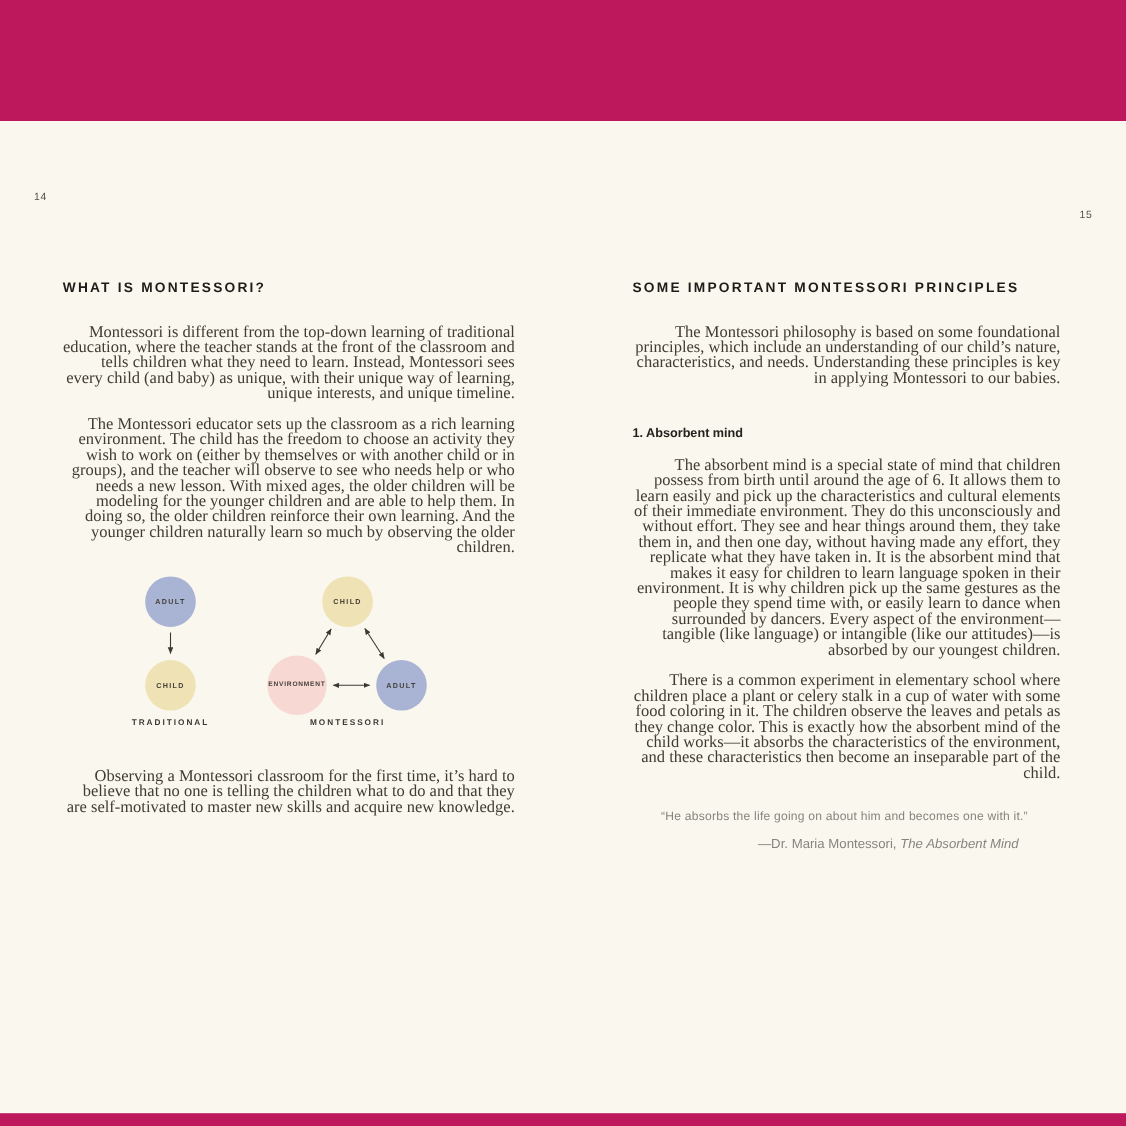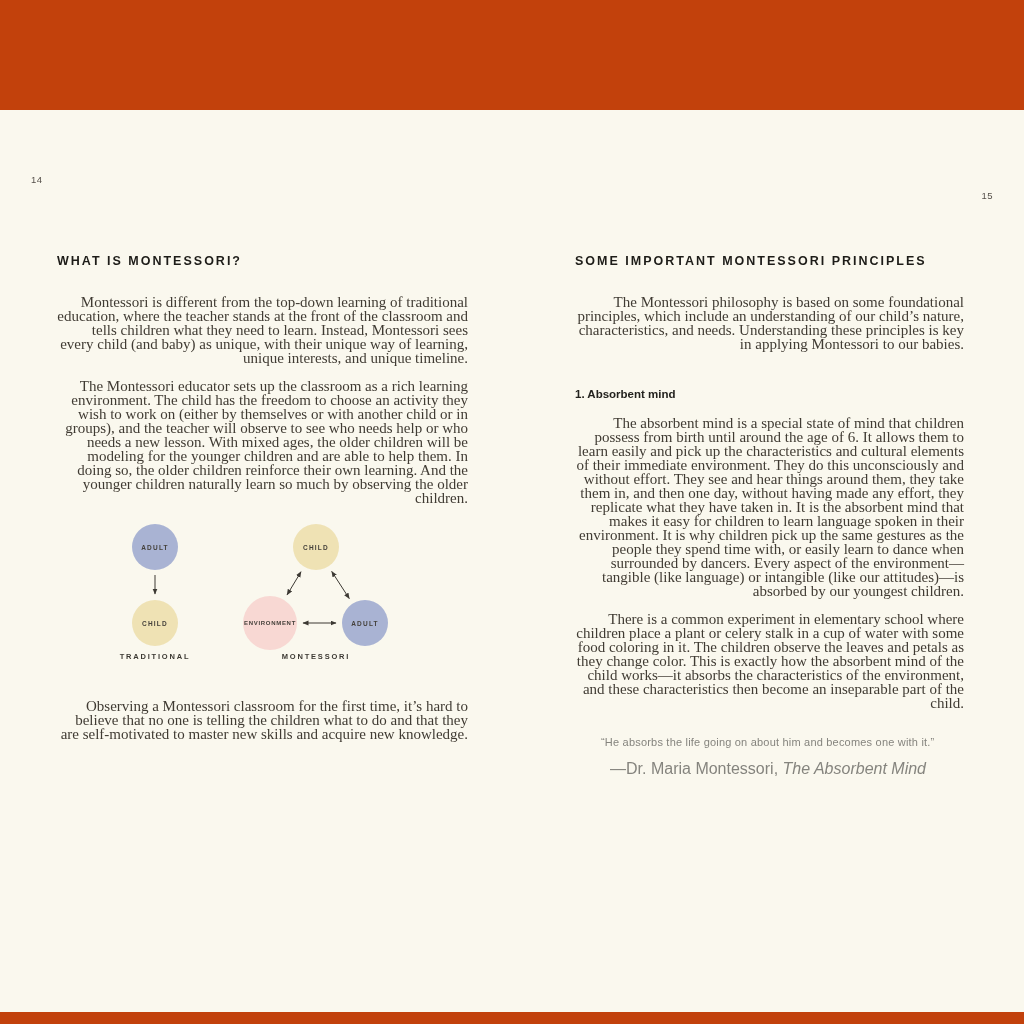--- a/index.html
+++ b/index.html
@@ -1,19 +1,19 @@
 <!DOCTYPE html>
 <html><head>
 <meta charset="utf-8">
 <style>
   * { margin:0; padding:0; box-sizing:border-box; }
   html,body { background:#ffffff; }
   .canvas {
     position:relative; width:1024px; height:1024px;
-    background:#c2410c; overflow:hidden;
+    background:#be185d; overflow:hidden;
     font-family:"Liberation Serif", serif;
     color:#403b33;
   }
   .spread {
     position:absolute; left:0; top:110px; width:1024px; height:902px;
     background:#faf8ee;
   }
   .page-number {
     position:absolute; top:64px;
     font-family:"Liberation Sans", sans-serif;
@@ -68,21 +68,21 @@
 
   
   .quote-block { margin-top:26px; padding-left:26px; }
   .quote-text {
     font-family:"Liberation Sans", sans-serif;
     font-size:11px; color:#85847e; letter-spacing:0.2px;
   }
   .quote-attrib {
     margin-top:12px; padding-right:38px; text-align:right;
     font-family:"Liberation Sans", sans-serif;
-    font-size:16px; color:#85847e;
+    font-size:12px; color:#85847e;
   }
   .quote-attrib em { font-style:italic; }
 </style>
 </head>
 <body>
 
 <div class="canvas">
   <div class="spread">
 
     <div class="page-number left">14</div>

